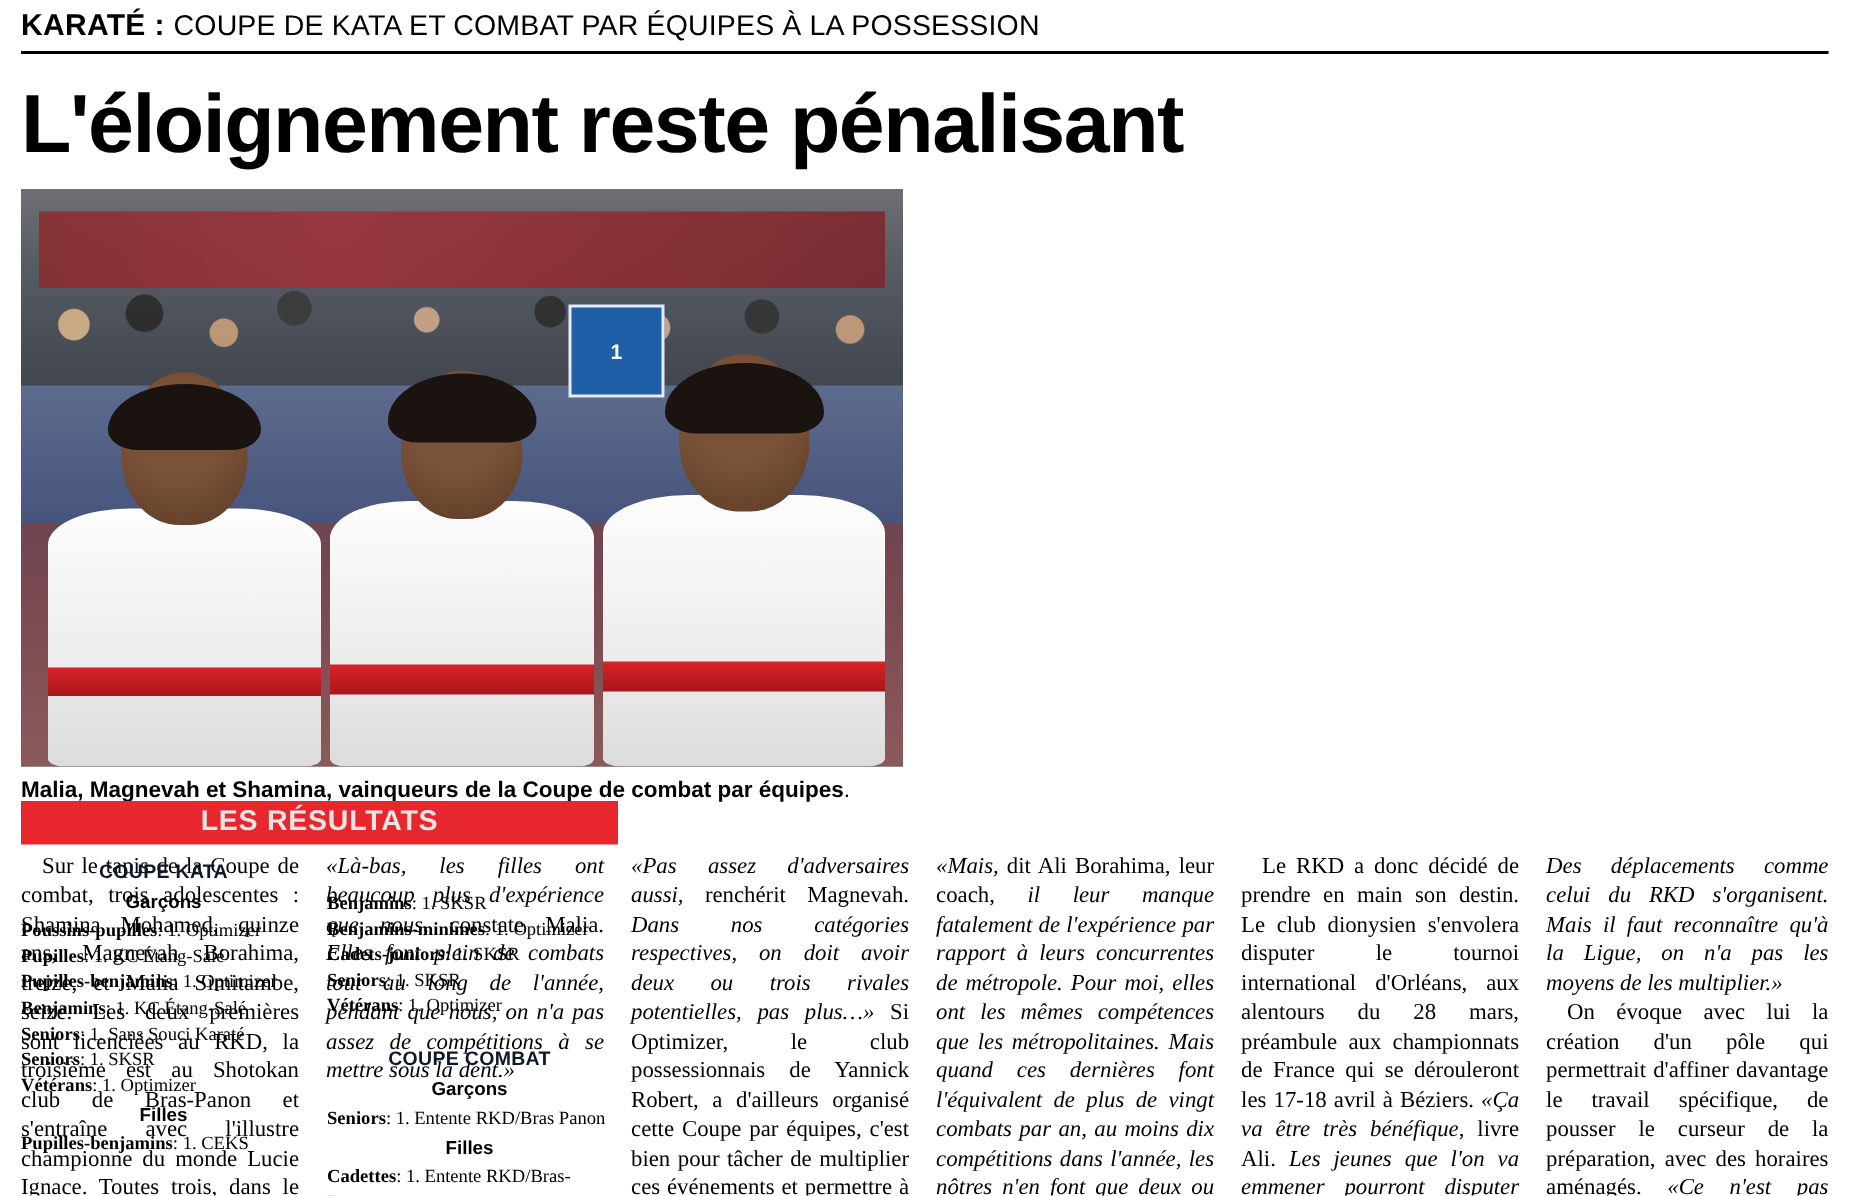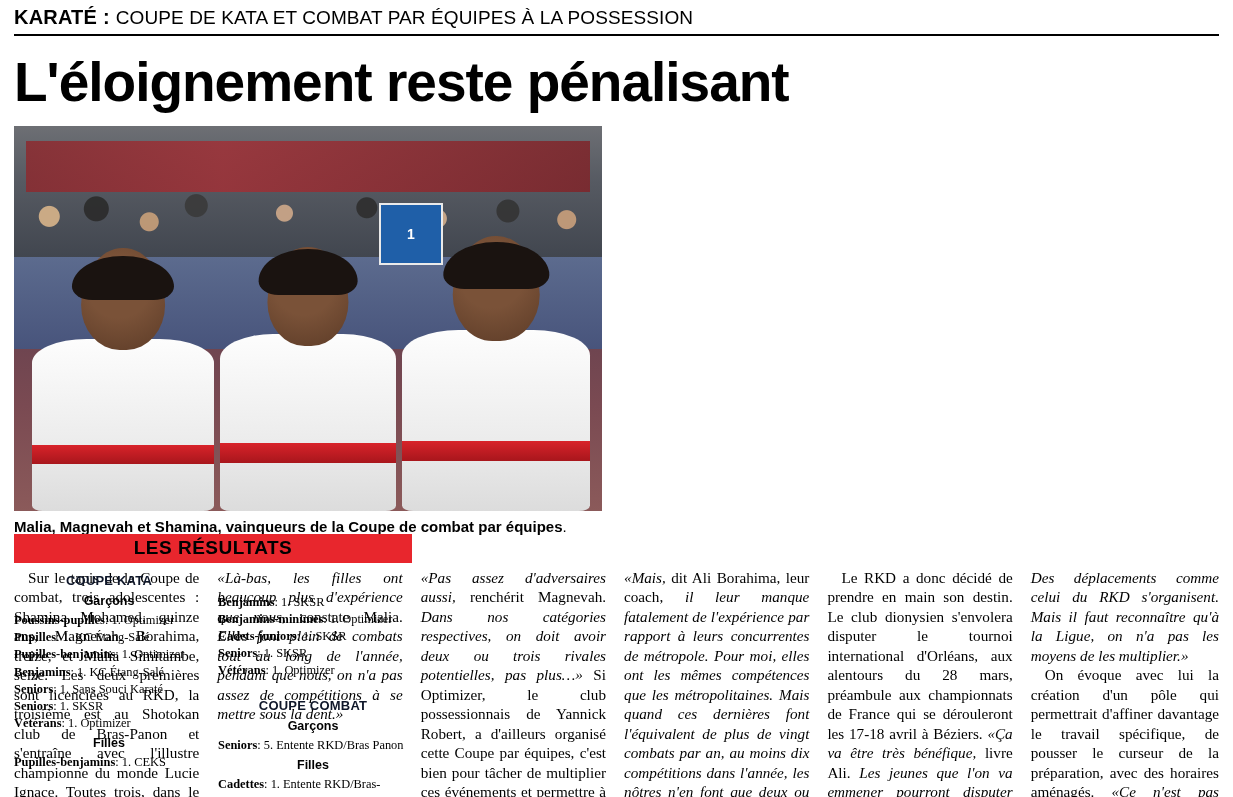--- a/index.html
+++ b/index.html
@@ -128,21 +128,21 @@
   .col6 { width: 193px; }
 
   
   .results {
     margin-top: 10px;
     width: 398px;
     border-bottom: 2px solid #000;
   }
   .results-head {
     background:#e8262d;
-    color:#000000;
+    color:#e5e5e5;
     text-align:center;
     font-family:"Liberation Sans", sans-serif;
     font-weight:bold;
     font-size:19px;
     letter-spacing:.5px;
     padding:3px 0 4px 0;
   }
   .results-body { display:flex; gap:14px; padding-top:5px; font-size:12.3px; line-height:1.42;
     font-family:"Liberation Serif", serif; }
   .results-col { width:190px; }
@@ -270,21 +270,21 @@
 
       <div class="results-col">
         <div class="res-line" style="margin-top:26px;"><b>Benjamins</b><span>: 1. SKSR</span></div>
         <div class="res-line"><b>Benjamins-minimes</b><span>: 1. Optimizer</span></div>
         <div class="res-line"><b>Cadets-juniors</b><span>: 1. SKSR</span></div>
         <div class="res-line"><b>Seniors</b><span>: 1. SKSR</span></div>
         <div class="res-line"><b>Vétérans</b><span>: 1. Optimizer</span></div>
 
         <div class="res-title" style="margin-top:17px;text-align:center;">COUPE COMBAT</div>
         <div class="res-sub">Garçons</div>
-        <div class="res-line"><b>Seniors</b><span>: 5. Entente RKD/Bras Panon</span></div>
+        <div class="res-line"><b>Seniors</b><span>: 1. Entente RKD/Bras Panon</span></div>
 
         <div class="res-sub">Filles</div>
         <div class="res-line"><b>Cadettes</b><span>: 1. Entente RKD/Bras-Panon</span></div>
 
       </div>
     </div>
   </div>
 
 </div>
 

